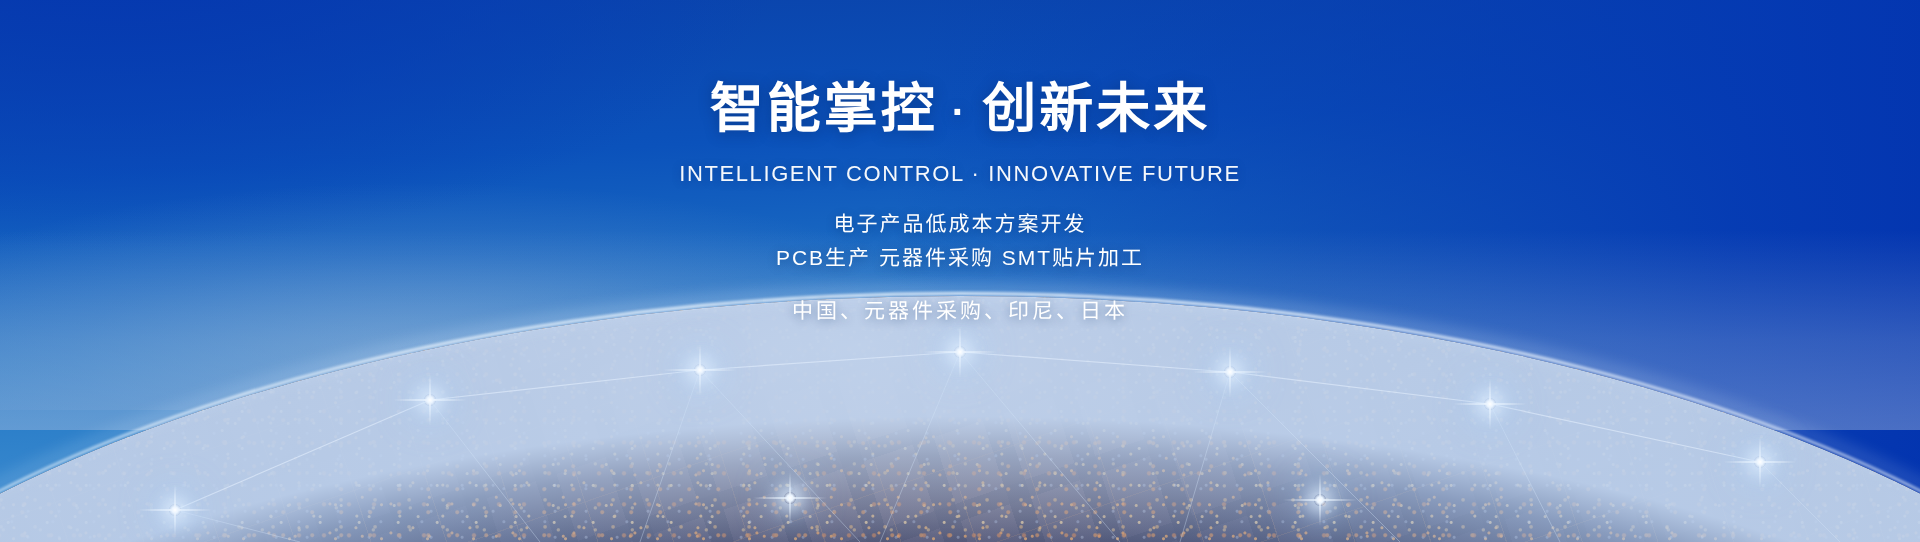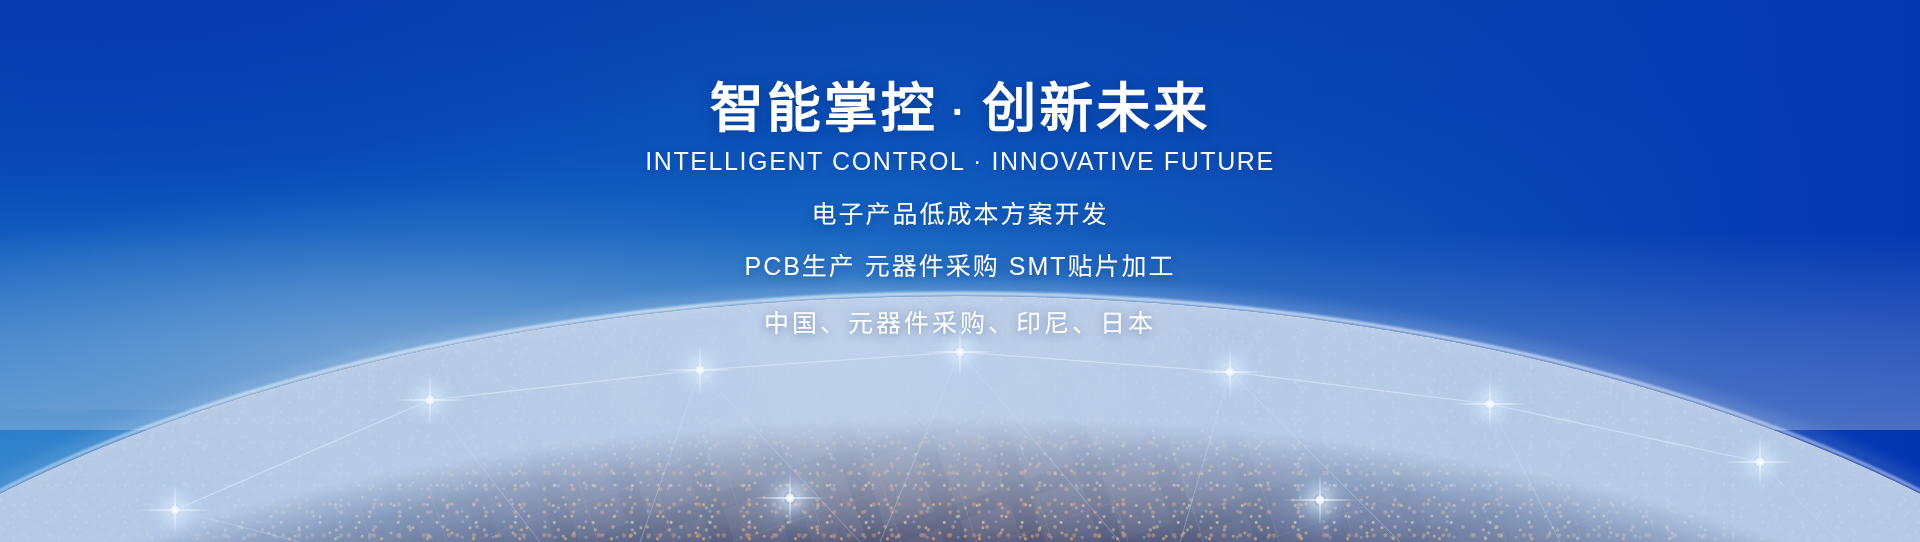--- a/index.html
+++ b/index.html
@@ -181,37 +181,37 @@
   .title{
     margin-top:78px;
     font-size:54px;
     font-weight:700;
     letter-spacing:3px;
     line-height:1.12;
     text-shadow:0 2px 14px rgba(6,40,100,.45);
   }
   .title .dot{ padding:0 14px; font-size:40px; vertical-align:middle; }
   .subtitle-en{
-    margin-top:9px;
-    font-size:25px;
+    margin-top:23px;
+    font-size:22px;
     font-weight:400;
     letter-spacing:1.6px;
     color:rgba(255,255,255,.96);
     text-shadow:0 1px 8px rgba(6,40,100,.35);
   }
   .lines{ margin-top:26px; }
   .line{
-    font-size:25px;
+    font-size:21px;
     font-weight:400;
     letter-spacing:2px;
     line-height:1.0;
     color:#fff;
     text-shadow:0 2px 10px rgba(10,40,90,.40);
   }
-  .line + .line{ margin-top:27px; }
+  .line + .line{ margin-top:13px; }
   .line.l3{ margin-top:32px; letter-spacing:3px; }
 </style>
 </head>
 <body>
 
 <div class="banner">
 
   <div class="sky-base"></div>
   <div class="sky-right"></div>
   <div class="sky-topleft"></div>

